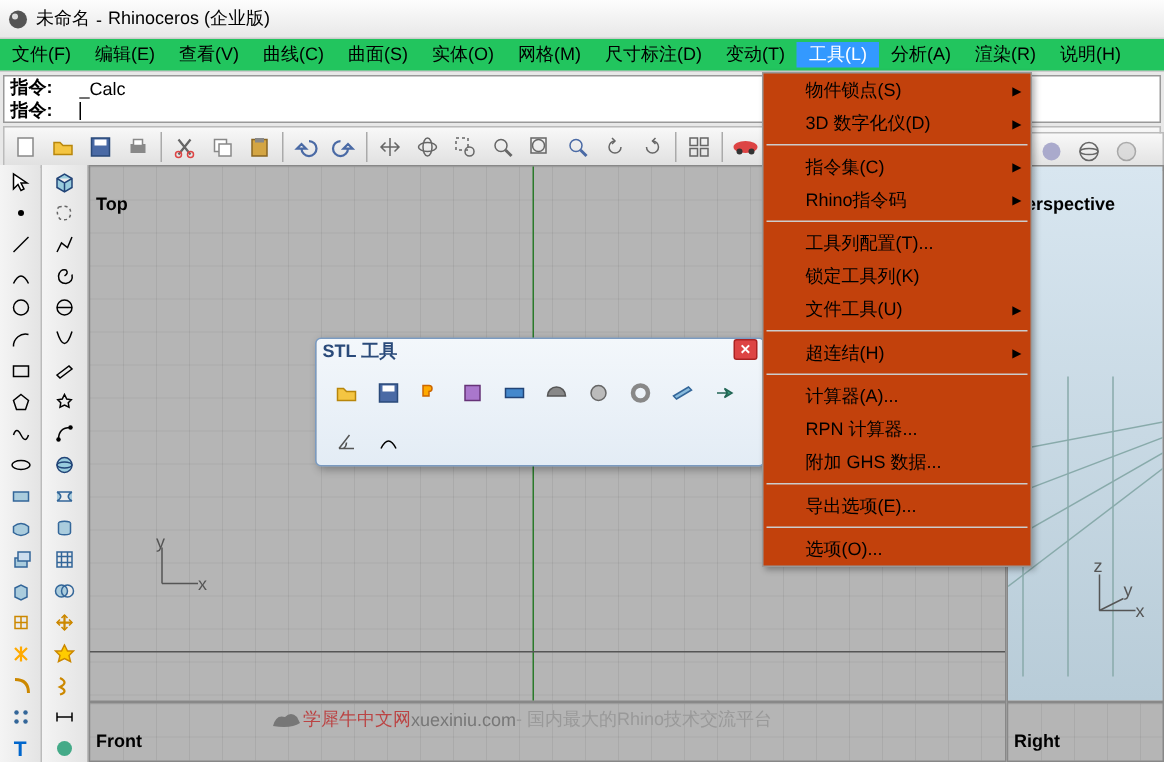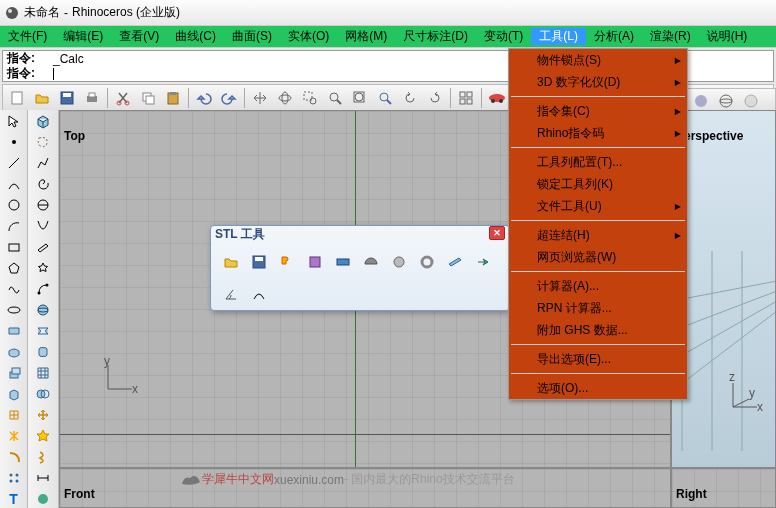--- a/index.html
+++ b/index.html
@@ -476,21 +476,20 @@
     <div class="di">3D 数字化仪(D)<span class="arr" style="font-size: 8px;">▶</span></div>
     <div class="dsep"></div>
     <div class="di">指令集(C)<span class="arr" style="font-size: 8px;">▶</span></div>
     <div class="di">Rhino指令码<span class="arr" style="font-size: 8px;">▶</span></div>
     <div class="dsep"></div>
     <div class="di">工具列配置(T)...</div>
     <div class="di">锁定工具列(K)</div>
     <div class="di">文件工具(U)<span class="arr" style="font-size: 8px;">▶</span></div>
     <div class="dsep"></div>
     <div class="di">超连结(H)<span class="arr" style="font-size: 8px;">▶</span></div>
-    <div class="di">网页浏览器(W)</div>
     <div class="dsep"></div>
     <div class="di">计算器(A)...</div>
     <div class="di">RPN 计算器...</div>
     <div class="di">附加 GHS 数据...</div>
     <div class="dsep"></div>
     <div class="di">导出选项(E)...</div>
     <div class="dsep"></div>
     <div class="di">选项(O)...</div>
   </div>
 

